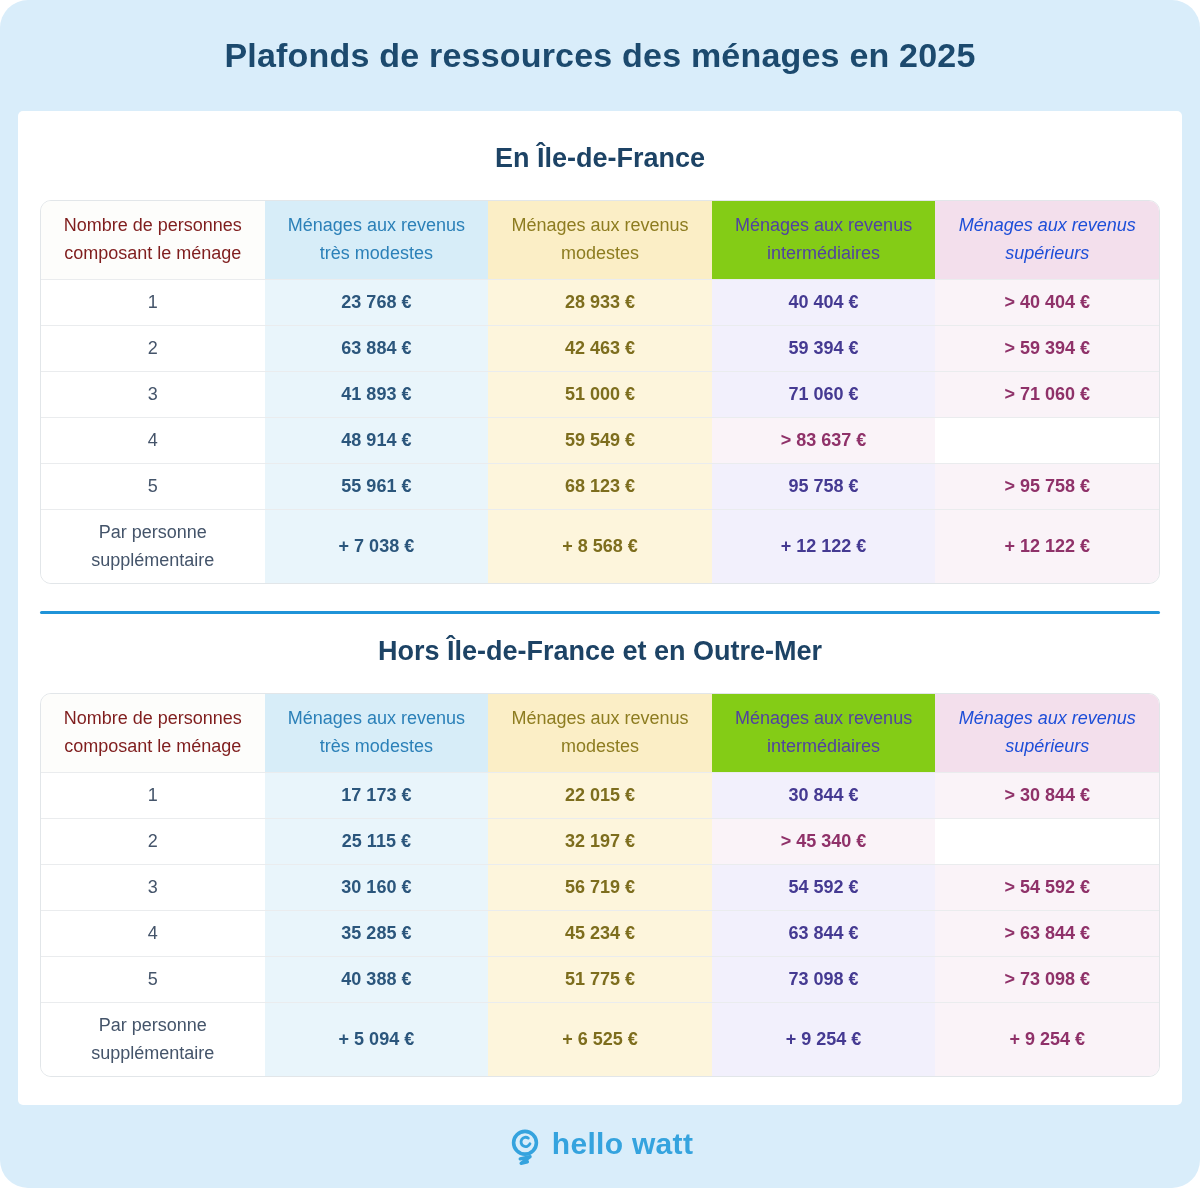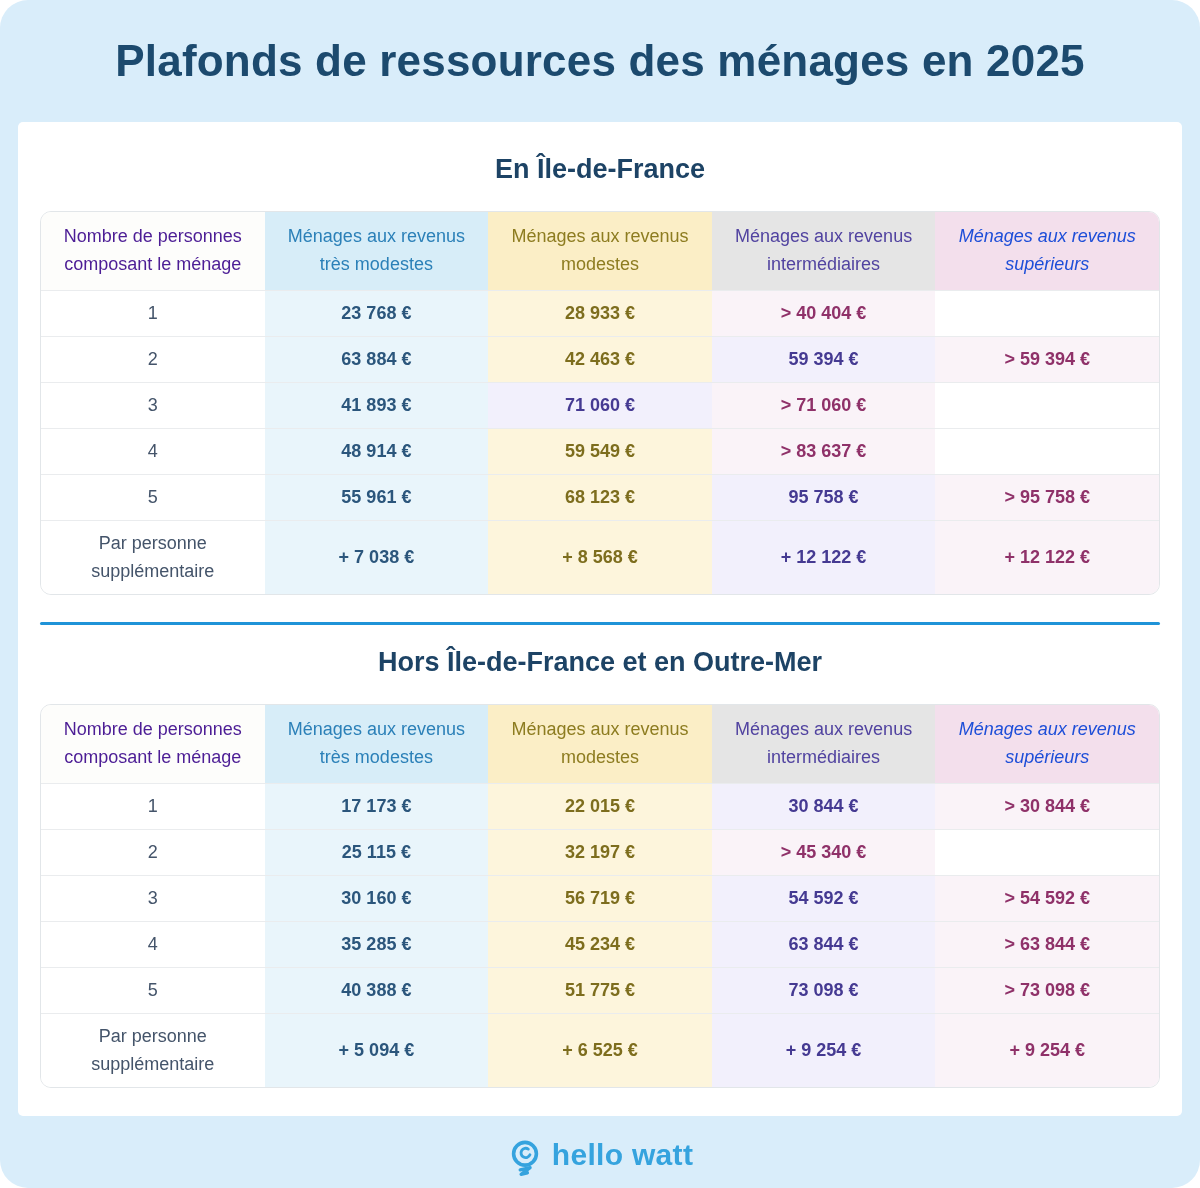--- a/index.html
+++ b/index.html
@@ -12,21 +12,21 @@
   }
   .page {
     width: 1200px; height: 1188px;
     background: #d9edfa;
     border-radius: 28px;
     overflow: hidden;
   }
   .page-title {
     text-align: center;
     padding-top: 36px;
-    font-size: 44px;
+    font-size: 34px;
     font-weight: bold;
     color: #1c4a6e;
     letter-spacing: 0.2px;
   }
   .card {
     width: 1164px;
     margin: 36px auto 3px;
     background: #ffffff;
     border-radius: 5px;
     padding: 26px 22px 30px;
@@ -59,24 +59,24 @@
     justify-content: center;
     text-align: center;
     padding: 4px 14px;
     font-size: 18px;
     line-height: 1.55;
   }
   .cell.head { height: 78px; font-weight: normal; }
   .row .cell { min-height: 45px; font-weight: bold; }
   .row.tall .cell { min-height: 73px; }
   
-  .head.col0 { background: #fdfdfb; color: #4c1d95; text-align: center; }
+  .head.col0 { background: #fdfdfb; color: #7f1d1d; text-align: center; }
   .head.col1 { background: #d7edf8; color: #2b80b8; }
   .head.col2 { background: #fbeec6; color: #8d7c20; }
-  .head.col3 { background: #e5e5e5; color: #5143a0; }
+  .head.col3 { background: #84cc16; color: #5143a0; }
   .head.col4 { background: #f3dfec; color: #1d4ed8; font-style: italic; }
   .row .col0 { background: #ffffff; color: #44546a; font-weight: normal; }
   .row .col1 { background: #e9f5fb; color: #2b567c; }
   .row .col2 { background: #fdf5dc; color: #7d6d1d; }
   .row .col3 { background: #f2f0fc; color: #453a92; }
   .row .col4 { background: #faf3f8; color: #8f3169; }
   .section-divider {
     width: 1120px; height: 3px;
     margin: 27px auto 22px;
     background: #1f93d8;
@@ -113,32 +113,34 @@
           <div class="cell head col1">Ménages aux revenus très modestes</div>
           <div class="cell head col2">Ménages aux revenus modestes</div>
           <div class="cell head col3">Ménages aux revenus intermédiaires</div>
           <div class="cell head col4">Ménages aux revenus supérieurs</div>
         </div>
       <div>
           <div class="row">
             <div class="cell col0">1</div>
             <div class="cell col1">23 768 €</div>
             <div class="cell col2">28 933 €</div>
+            <div class="cell col3">40 404 €</div>
             <div class="cell col4">&gt; 40 404 €</div>
           </div>
           <div class="row">
             <div class="cell col0">2</div>
             <div class="cell col1">63 884 €</div>
             <div class="cell col2">42 463 €</div>
             <div class="cell col3">59 394 €</div>
             <div class="cell col4">&gt; 59 394 €</div>
           </div>
           <div class="row">
             <div class="cell col0">3</div>
             <div class="cell col1">41 893 €</div>
+            <div class="cell col2">51 000 €</div>
             <div class="cell col3">71 060 €</div>
             <div class="cell col4">&gt; 71 060 €</div>
           </div>
           <div class="row">
             <div class="cell col0">4</div>
             <div class="cell col1">48 914 €</div>
             <div class="cell col2">59 549 €</div>
             <div class="cell col4">&gt; 83 637 €</div>
           </div>
           <div class="row">

